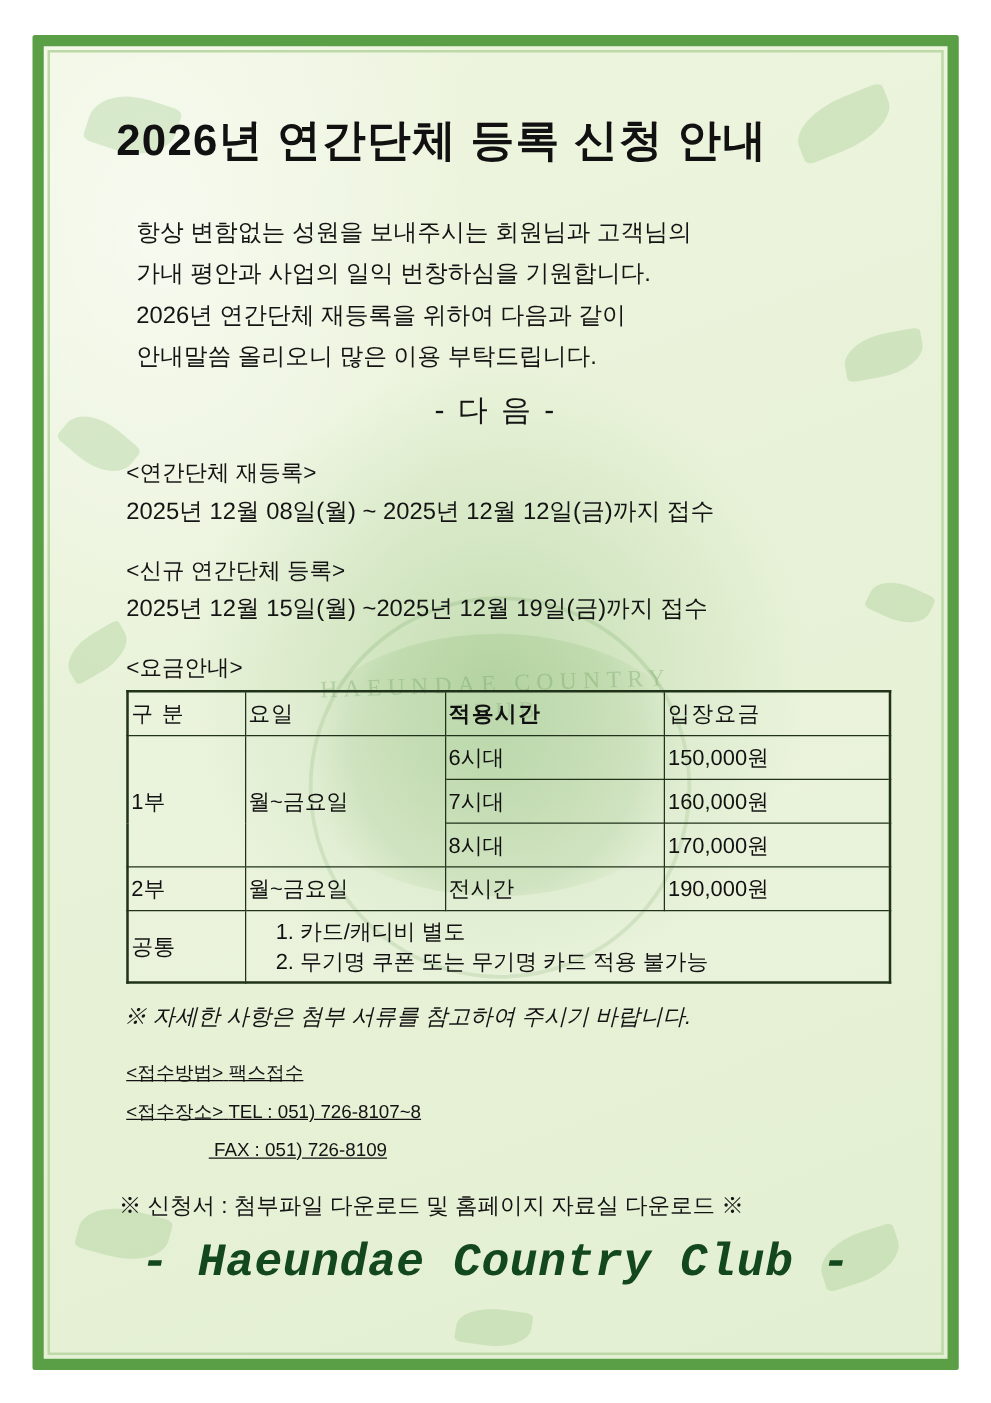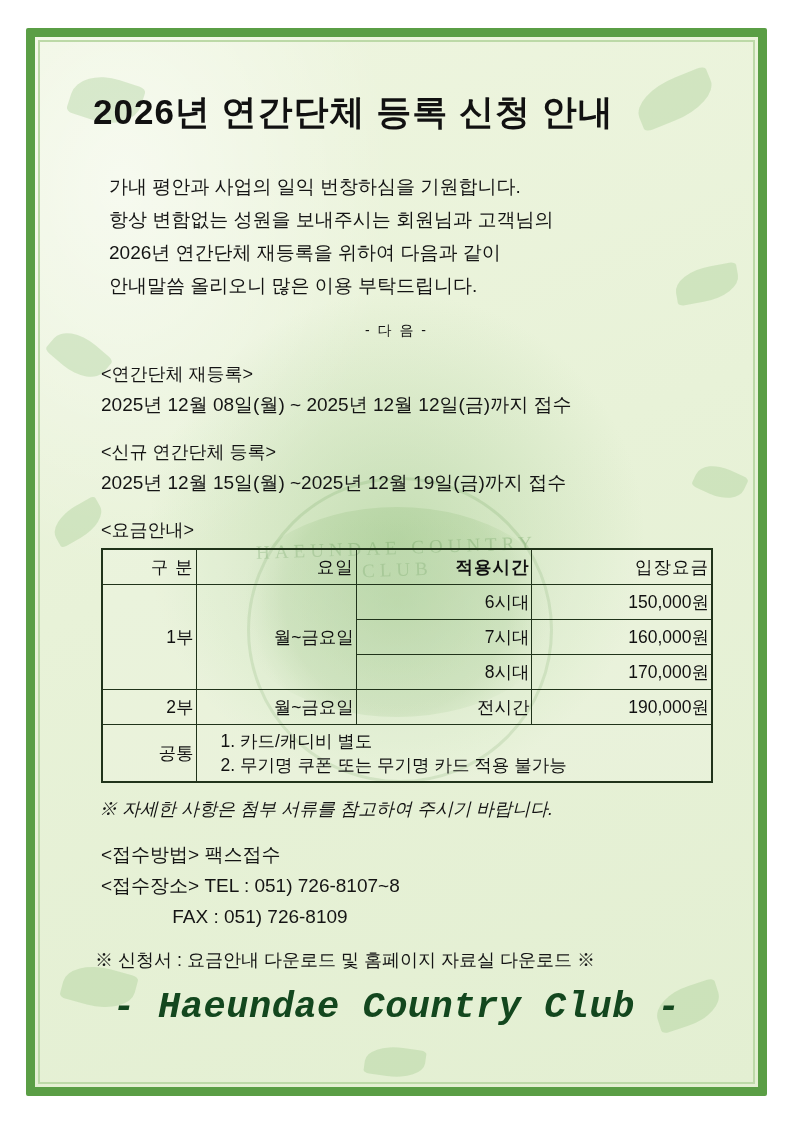--- a/index.html
+++ b/index.html
@@ -113,23 +113,23 @@
   .para {
     font-size: 19px;
     color: #141414;
     line-height: 33px;
     margin: 0 0 0 16px;
     letter-spacing: 0px;
   }
 
   .damum {
     text-align: center;
-    font-size: 14px;
-    color: #141414;
-    margin: 20px 0 22px 0;
+    font-size: 24px;
+    color: #141414;
+    margin: 10px 0 22px 0;
     letter-spacing: 2px;
   }
 
   .sect-head {
     font-size: 18px;
     color: #141414;
     margin: 0 0 6px 8px;
   }
   .sect-line {
     font-size: 19px;
@@ -140,21 +140,21 @@
   table.fee {
     border-collapse: collapse;
     width: 612px;
     margin: 4px 0 0 8px;
     background: rgba(255,255,255,0.12);
   }
   table.fee td {
     border: 1px solid #20331a;
     font-size: 17.5px;
     color: #111111;
-    text-align: right;
+    text-align: left;
     padding: 4px 2px;
     height: 26px;
   }
   table.fee td.head {
     font-weight: normal;
     letter-spacing: 1px;
   }
   table.fee td.left {
     text-align: left;
     padding-left: 24px;
@@ -164,24 +164,25 @@
   }
 
   .note {
     font-size: 18px;
     color: #141414;
     margin: 14px 0 0 6px;
     font-style: italic;
   }
 
   .contact {
-    font-size: 19px;
+    font-size: 15px;
     color: #141414;
     margin: 18px 0 0 8px;
     line-height: 31px;
+    text-decoration: underline;
   }
   .contact .indent {
     display: inline-block;
     width: 66px;
   }
 
   .footnote {
     font-size: 18px;
     color: #141414;
     margin: 16px 0 0 2px;
@@ -216,22 +217,22 @@
     <div class="leaf" style="left:330px; top:1010px; width:60px; height:30px; transform:rotate(8deg);"></div>
 
     <div class="watermark"></div>
     <div class="watermark-ring"></div>
     <div class="watermark-text">HAEUNDAE COUNTRY CLUB</div>
 
     <div class="content">
 
       <div class="title">2026년 연간단체 등록 신청 안내</div>
 
+      <div class="para">항상 변함없는 성원을 보내주시는 회원님과 고객님의</div>
       <div class="para">가내 평안과 사업의 일익 번창하심을 기원합니다.</div>
-      <div class="para">항상 변함없는 성원을 보내주시는 회원님과 고객님의</div>
       <div class="para">2026년 연간단체 재등록을 위하여 다음과 같이</div>
       <div class="para">안내말씀 올리오니 많은 이용 부탁드립니다.</div>
 
       <div class="damum">-  다        음  -</div>
 
       <div class="sect-head">&lt;연간단체 재등록&gt;</div>
       <div class="sect-line">2025년 12월 08일(월) ~ 2025년 12월 12일(금)까지 접수</div>
 
       <div class="sect-head">&lt;신규 연간단체 등록&gt;</div>
       <div class="sect-line">2025년 12월 15일(월) ~2025년 12월 19일(금)까지 접수</div>
@@ -286,19 +287,19 @@
         <div>
           <span>&lt;접수장소&gt;</span>
           <span>TEL : 051) 726-8107~8</span>
         </div>
         <div>
           <span class="indent"></span>
           <span>FAX : 051) 726-8109</span>
         </div>
       </div>
 
-      <div class="footnote">※ 신청서 : 요금안내 다운로드 및 홈페이지 자료실 다운로드 ※</div>
+      <div class="footnote">※ 신청서 : 첨부파일 다운로드 및 홈페이지 자료실 다운로드 ※</div>
 
       <div class="signature">- Haeundae Country Club -</div>
 
     </div>
   </div>
 </div>
 
 </body></html>

